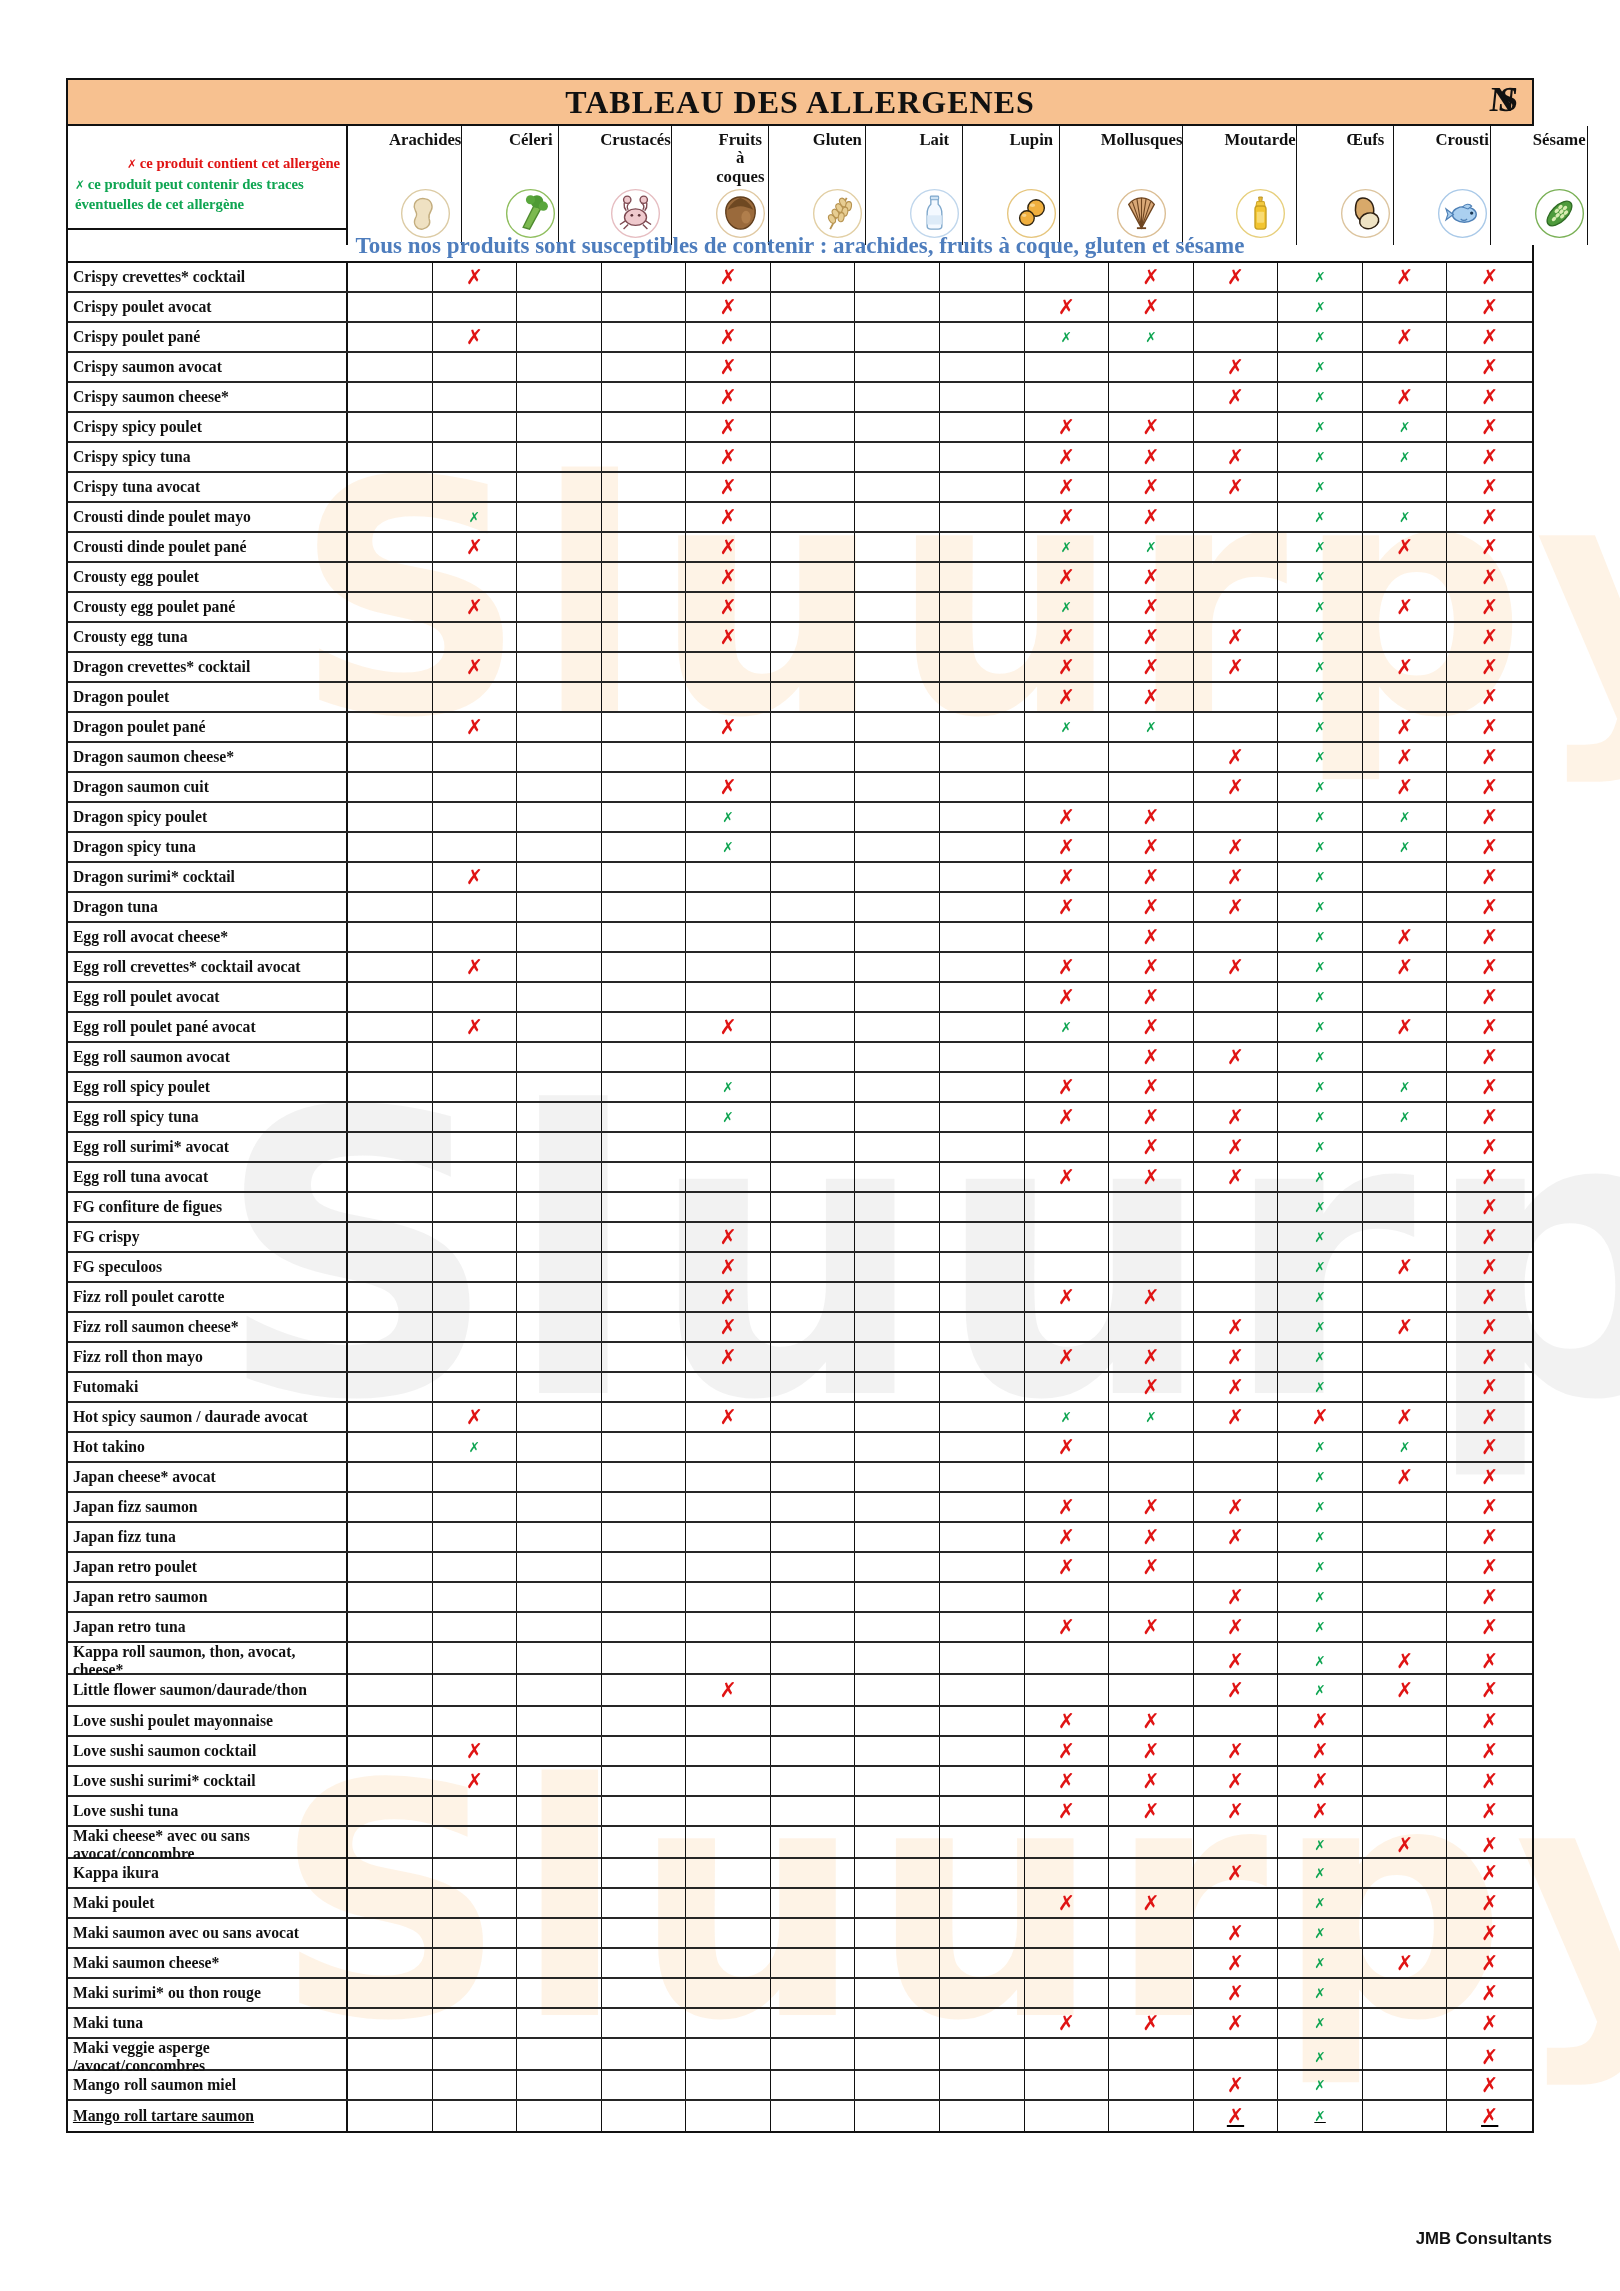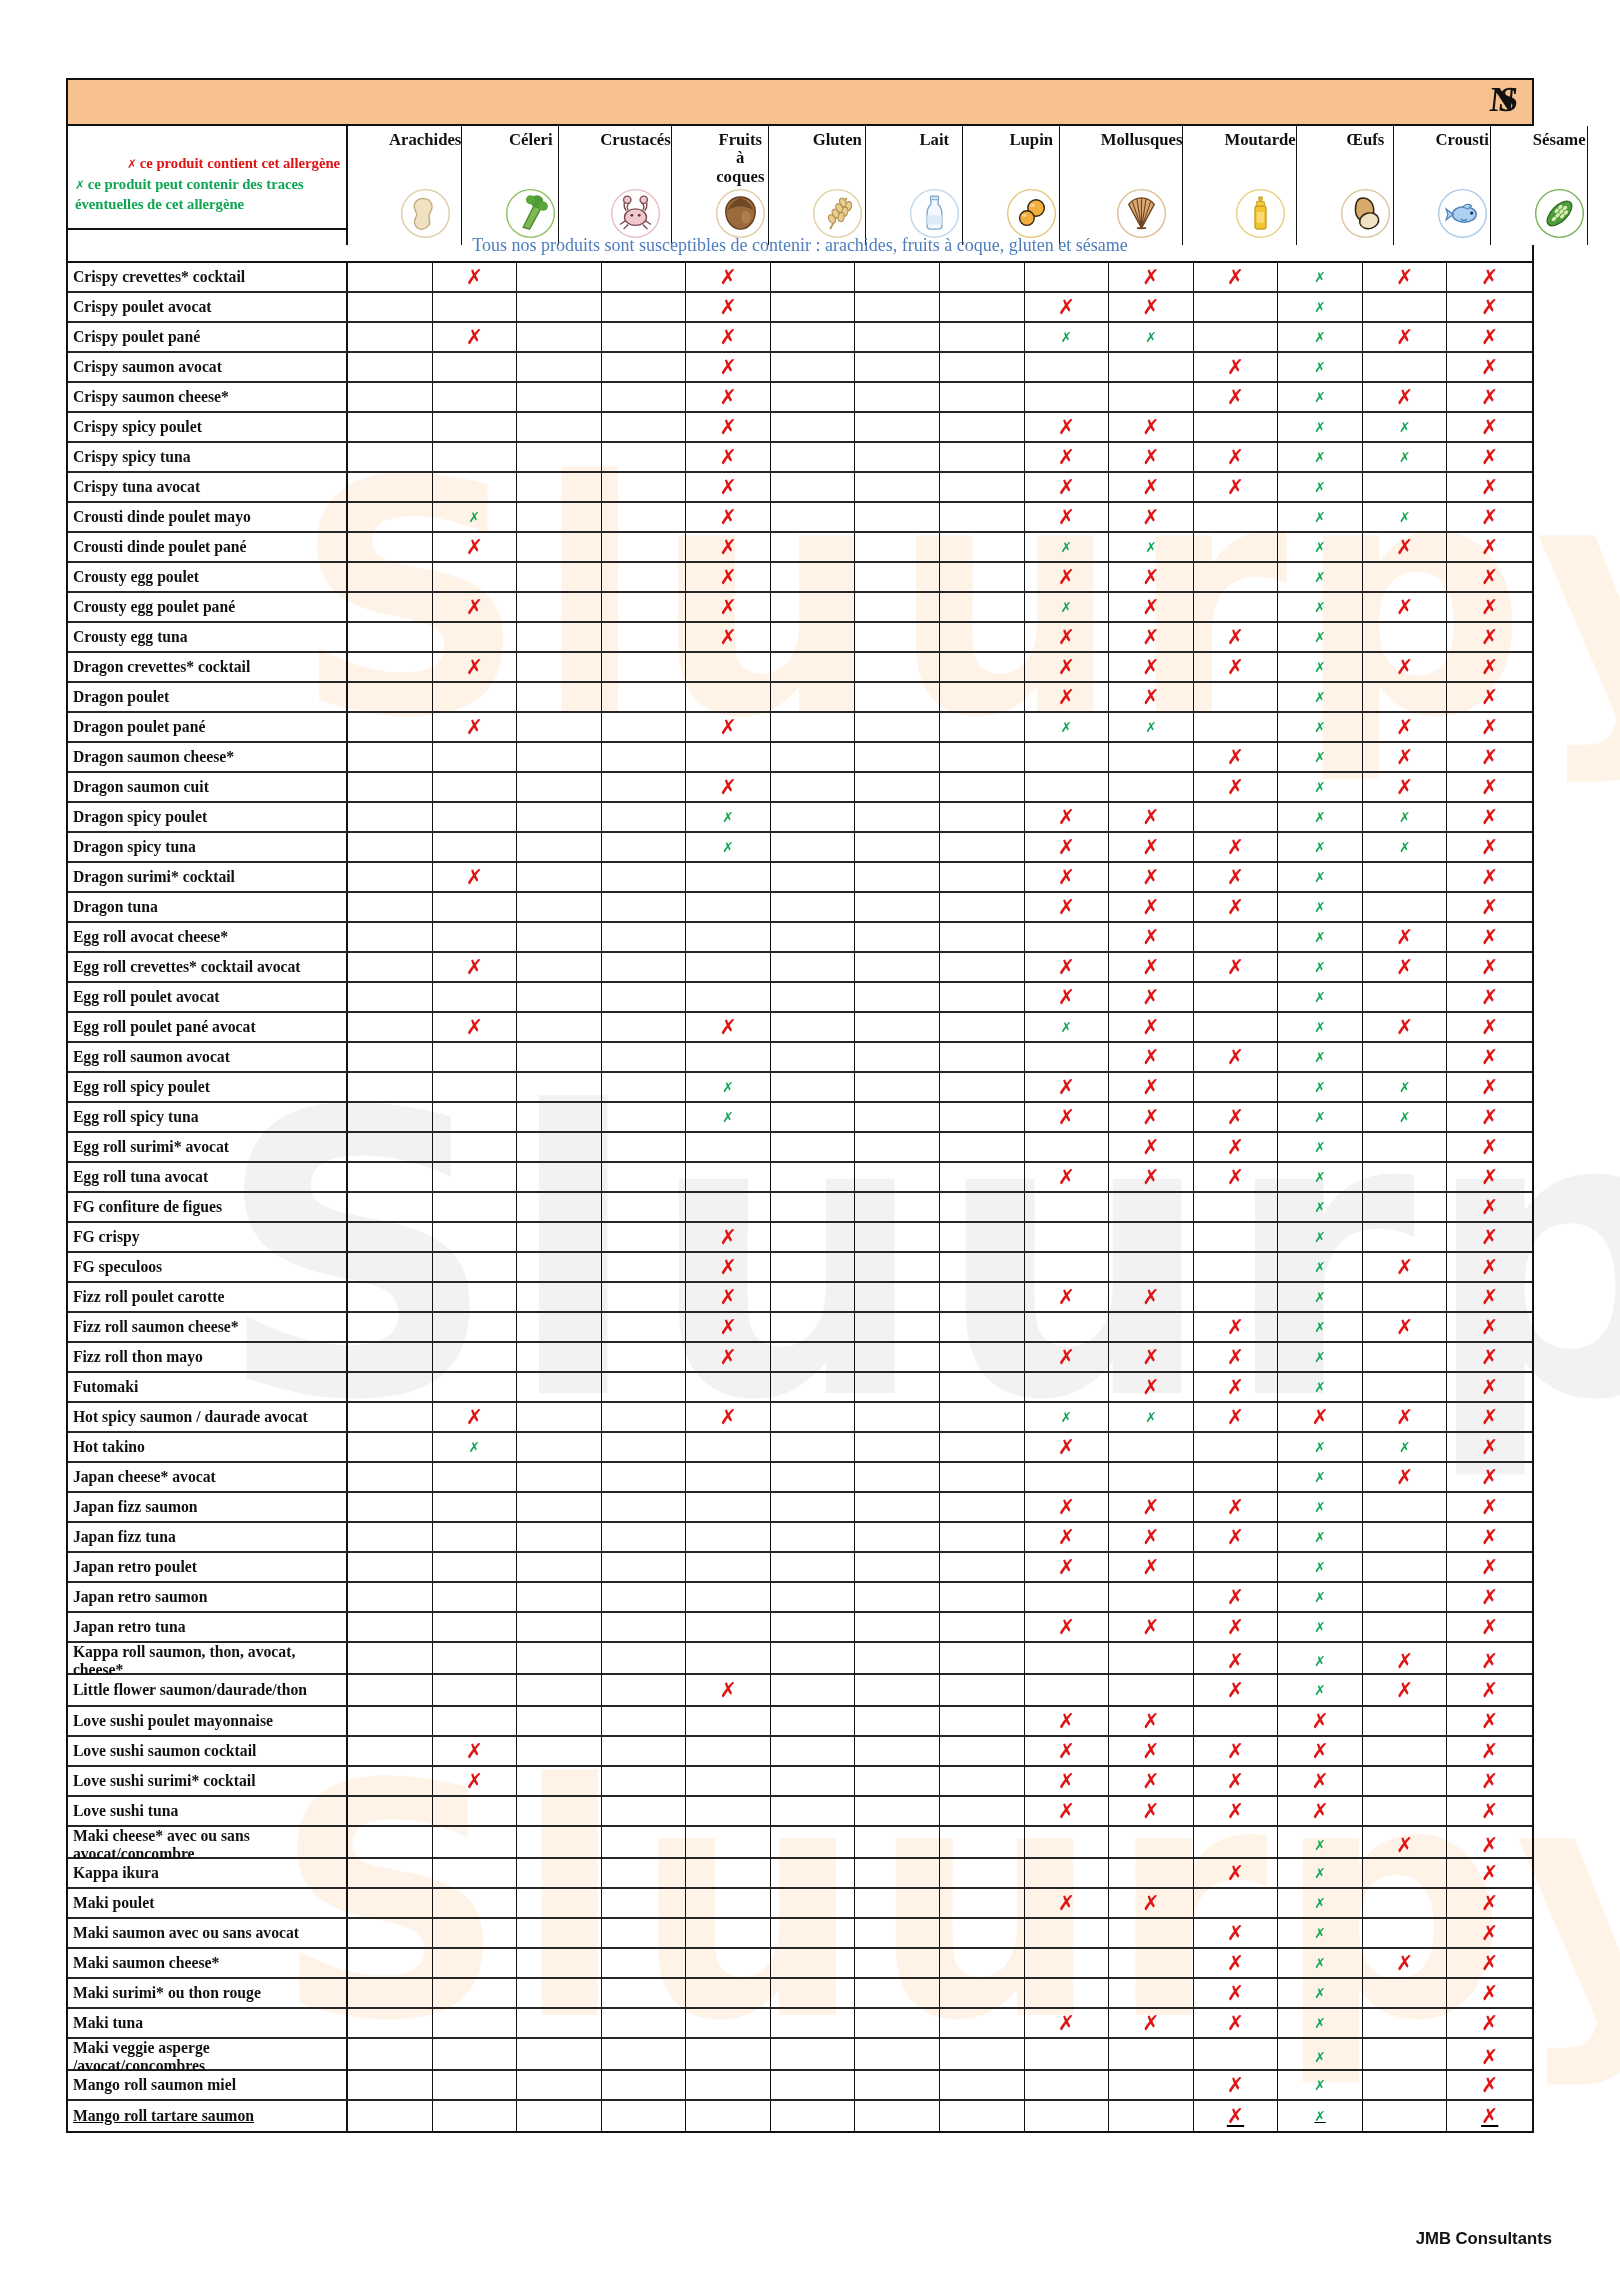--- a/index.html
+++ b/index.html
@@ -61,21 +61,21 @@
   }
   .col-icon { margin-top:auto; margin-bottom:3.9px; width:55px; height:55px; }
   .col-icon svg { width:55px; height:55px; }
 
   
   .notice-row {
     height:33px; border-bottom:2.9px solid #111; display:flex;
     align-items:center; justify-content:center; background:#fff;
   }
   .notice {
-    color:var(--blue,#4E7DBD); font-size:18px; font-weight:normal;
+    color:var(--blue,#4E7DBD); font-size:23px; font-weight:bold;
   }
 
   
   .row {
     display:grid; grid-template-columns:280px repeat(14,1fr);
     height:30px; border-bottom:2px solid #262626; background:transparent;
   }
   .row.tall { height:32px; }
   .row:last-child { border-bottom:none;text-decoration:underline; }
   .row-label {
@@ -103,20 +103,21 @@
 
 <div class="page">
 
   <div class="watermark wm-1">Sluurpy</div>
   <div class="watermark wm-2">Sluurpy</div>
   <div class="watermark wm-3">Sluurpy</div>
 
   <div class="alg-table">
 
     <div class="title-band">
+      <div class="title">TABLEAU DES ALLERGENES</div>
       <div class="ns-logo">NS</div>
     </div>
 
     <div class="header-row">
       <div class="legend-cell">
         <div class="legend-line red"><span class="lg-mark">✗</span><span>ce produit contient cet allergène</span></div>
         <div class="legend-line green"><span class="lg-mark">✗</span><span>ce produit peut contenir des traces éventuelles de cet allergène</span></div>
       </div>
 
     <div class="col-head">

